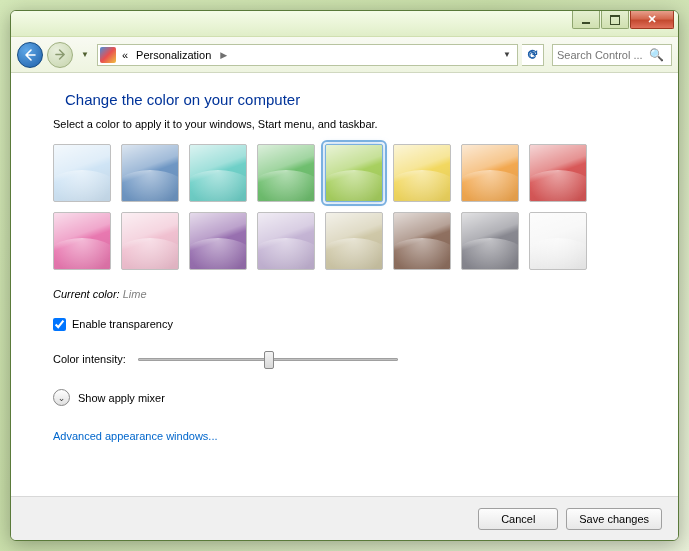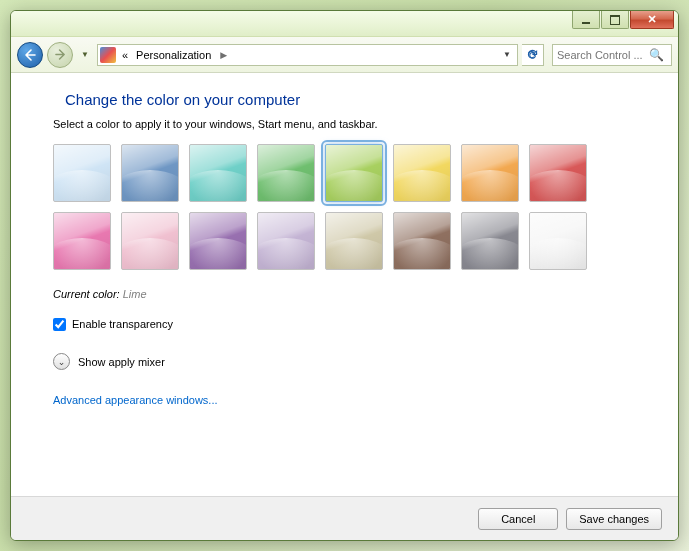--- a/index.html
+++ b/index.html
@@ -114,20 +114,26 @@
     <div class="curcolor">
       <span>Current color:</span>
       <span class="val">Lime</span>
     </div>
 
     <label class="chkrow">
       <input type="checkbox" id="transp" checked="" style="">
       <span>Enable transparency</span>
     </label>
 
+    <div class="sliderow">
+      <span>Color intensity:</span>
+      <div class="slider-track">
+        <div class="slider-thumb" id="thumb" style="left: 125px;"></div>
+      </div>
+    </div>
 
     <div class="expander">
       <div class="exp-btn">⌄</div>
       <span>Show apply mixer</span>
     </div>
 
     <a class="link">Advanced appearance windows...</a>
   </div>
 
   <div class="footer">

